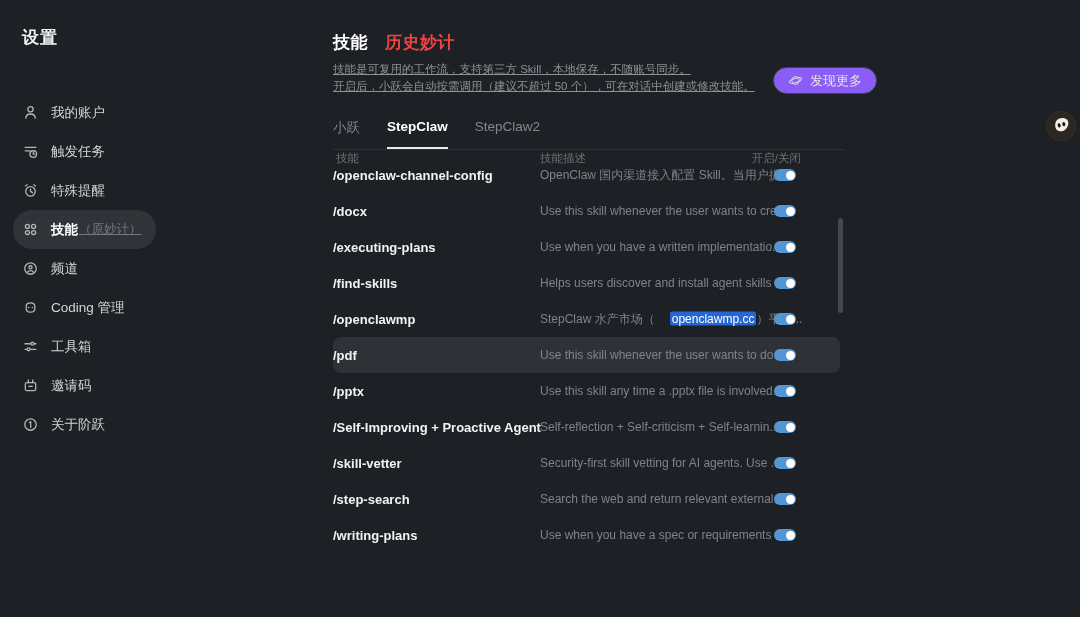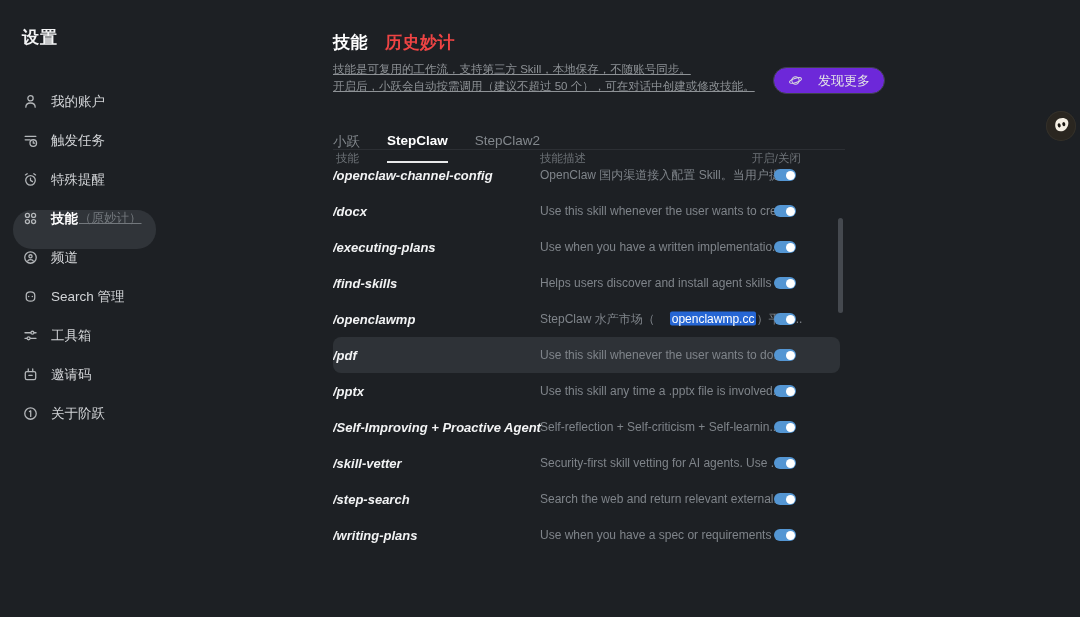--- a/index.html
+++ b/index.html
@@ -8,59 +8,59 @@
     position:relative; overflow:hidden;
     background:#1d2024;
     font-family:"Liberation Sans", sans-serif;
     color:#e8e9ea;
   }
 
   
   .sidebar { position:absolute; left:0; top:0; width:310px; height:617px; }
   .sidebar-title { position:absolute; left:22px; top:26px; font-size:17px; font-weight:bold; color:#f2f3f4; letter-spacing:1px; }
   .menu { position:absolute; left:13px; top:93px; display:flex; flex-direction:column; }
-  .menu-item { display:flex; height:39px; padding:0 14px 0 9px; border-radius:19px; width:fit-content; cursor:pointer; }
+  .menu-item { display:flex; align-items:center; height:39px; padding:0 14px 0 9px; border-radius:19px; width:fit-content; cursor:pointer; }
   .menu-item.selected { background:#303439; }
   .mi-icon { width:17px; height:17px; margin-right:12px; display:flex; align-items:center; justify-content:center; flex:none; }
   .mi-icon svg { display:block; }
   .mi-label { font-size:13.5px; color:#d2d4d7; white-space:nowrap; }
   .menu-item.selected .mi-label { color:#ffffff; font-weight:bold; }
   .mi-suffix { font-size:12.5px; color:#73787d; margin-left:1px; white-space:nowrap;text-decoration:underline; }
 
   
   .main { position:absolute; left:333px; top:0; width:512px; height:617px; }
   .page-tabs { position:absolute; left:0; top:31px; display:flex; gap:17px; align-items:baseline; }
   .page-tab { font-size:17px; font-weight:bold; color:#ef4444; cursor:pointer; letter-spacing:0.5px; }
   .page-tab.active { color:#ffffff; }
   .desc { position:absolute; left:0; top:61px; font-size:11.5px; color:#8e9296; line-height:17px; white-space:nowrap;text-decoration:underline; }
   .discover-btn {
     position:absolute; left:440px; top:67px; height:27px;
-    display:flex; align-items:center; gap:15px; padding:0 14px;
-    background:#6d28d9; border:1px solid #3f434a; border-radius:14px;
+    display:flex; align-items:center; gap:7px; padding:0 14px;
+    background:#8b5cf6; border:1px solid #3f434a; border-radius:14px;
     color:#e4e5e7; font-size:13px; font-family:inherit; cursor:pointer; white-space:nowrap;
   }
   .disc-icon { display:flex; align-items:center; }
 
   .subtabs { position:absolute; left:0; top:119px; display:flex; gap:27px; }
-  .subtab { font-size:13.5px; color:#83888d; padding-bottom:10px; cursor:pointer; border-bottom:2.5px solid transparent;margin-top:14px; }
+  .subtab { font-size:13.5px; color:#83888d; padding-bottom:10px; cursor:pointer; border-bottom:2.5px solid transparent; }
   .subtab.active { color:#ffffff; font-weight:bold; border-bottom-color:#e8e9ea; }
   .tabs-divider { position:absolute; left:0; top:149px; width:512px; height:1px; background:#2c2f34; }
 
   .thead { position:absolute; left:0; top:151px; width:512px; height:14px; font-size:11.5px; color:#6d7277; }
   .th-skill  { position:absolute; left:3px; }
   .th-desc   { position:absolute; left:207px; }
   .th-toggle { position:absolute; right:44px; }
 
   .tbody { position:absolute; left:0; top:165px; width:512px; height:452px; overflow:hidden; }
   .trow { position:relative; height:36px; width:507px; border-radius:8px; }
   .trow.first { margin-top:-8px; }
   .trow.highlighted { background:#2e3237; }
   .t-name {
     position:absolute; left:0; top:50%; transform:translateY(-50%);
-    font-size:13px; font-weight:bold; color:#f2f3f4; white-space:nowrap;font-style:italic;
+    font-size:13px; font-weight:bold; color:#f2f3f4; white-space:nowrap;
   }
   .t-desc {
     position:absolute; left:207px; top:50%; transform:translateY(-50%);
     font-size:12px; color:#7f848a; white-space:nowrap;
   }
   .hl { background:#2666d4; color:#ffffff; border-radius:2px; padding:0 2px;margin-left:15px; }
   .t-toggle { position:absolute; right:44px; top:50%; transform:translateY(-50%); cursor:pointer; }
   .switch { width:22px; height:12px; border-radius:7px; background:#5496d3; position:relative; }
   .switch::after {
     content:''; position:absolute; right:1.5px; top:1.5px;
@@ -133,21 +133,21 @@
         <span class="mi-label">频道</span>
       </div>
       <div class="menu-item">
         <span class="mi-icon">
           <svg width="17" height="17" viewBox="0 0 16 16" fill="none" stroke="#b4b7ba" stroke-width="1.2" stroke-linecap="round" stroke-linejoin="round">
             <path d="M4 6.6 C4 4.6 5.6 3.6 8 3.6 C10.4 3.6 12 4.6 12 6.6 L12 9.4 C12 11.4 10.4 12.4 8 12.4 C5.6 12.4 4 11.4 4 9.4 Z"></path>
             <circle cx="6.3" cy="8" r="0.7" fill="#b4b7ba" stroke="none"></circle>
             <circle cx="9.7" cy="8" r="0.7" fill="#b4b7ba" stroke="none"></circle>
           </svg>
         </span>
-        <span class="mi-label">Search 管理</span>
+        <span class="mi-label">Coding 管理</span>
       </div>
       <div class="menu-item">
         <span class="mi-icon">
           <svg width="17" height="17" viewBox="0 0 16 16" fill="none" stroke="#b4b7ba" stroke-width="1.2" stroke-linecap="round" stroke-linejoin="round">
             <path d="M2.8 5.4 h10.4 M2.8 10.6 h10.4"></path>
             <circle cx="9.8" cy="5.4" r="1.4" fill="#1d2024"></circle>
             <circle cx="6.2" cy="10.6" r="1.4" fill="#1d2024"></circle>
           </svg>
         </span>
         <span class="mi-label">工具箱</span>

